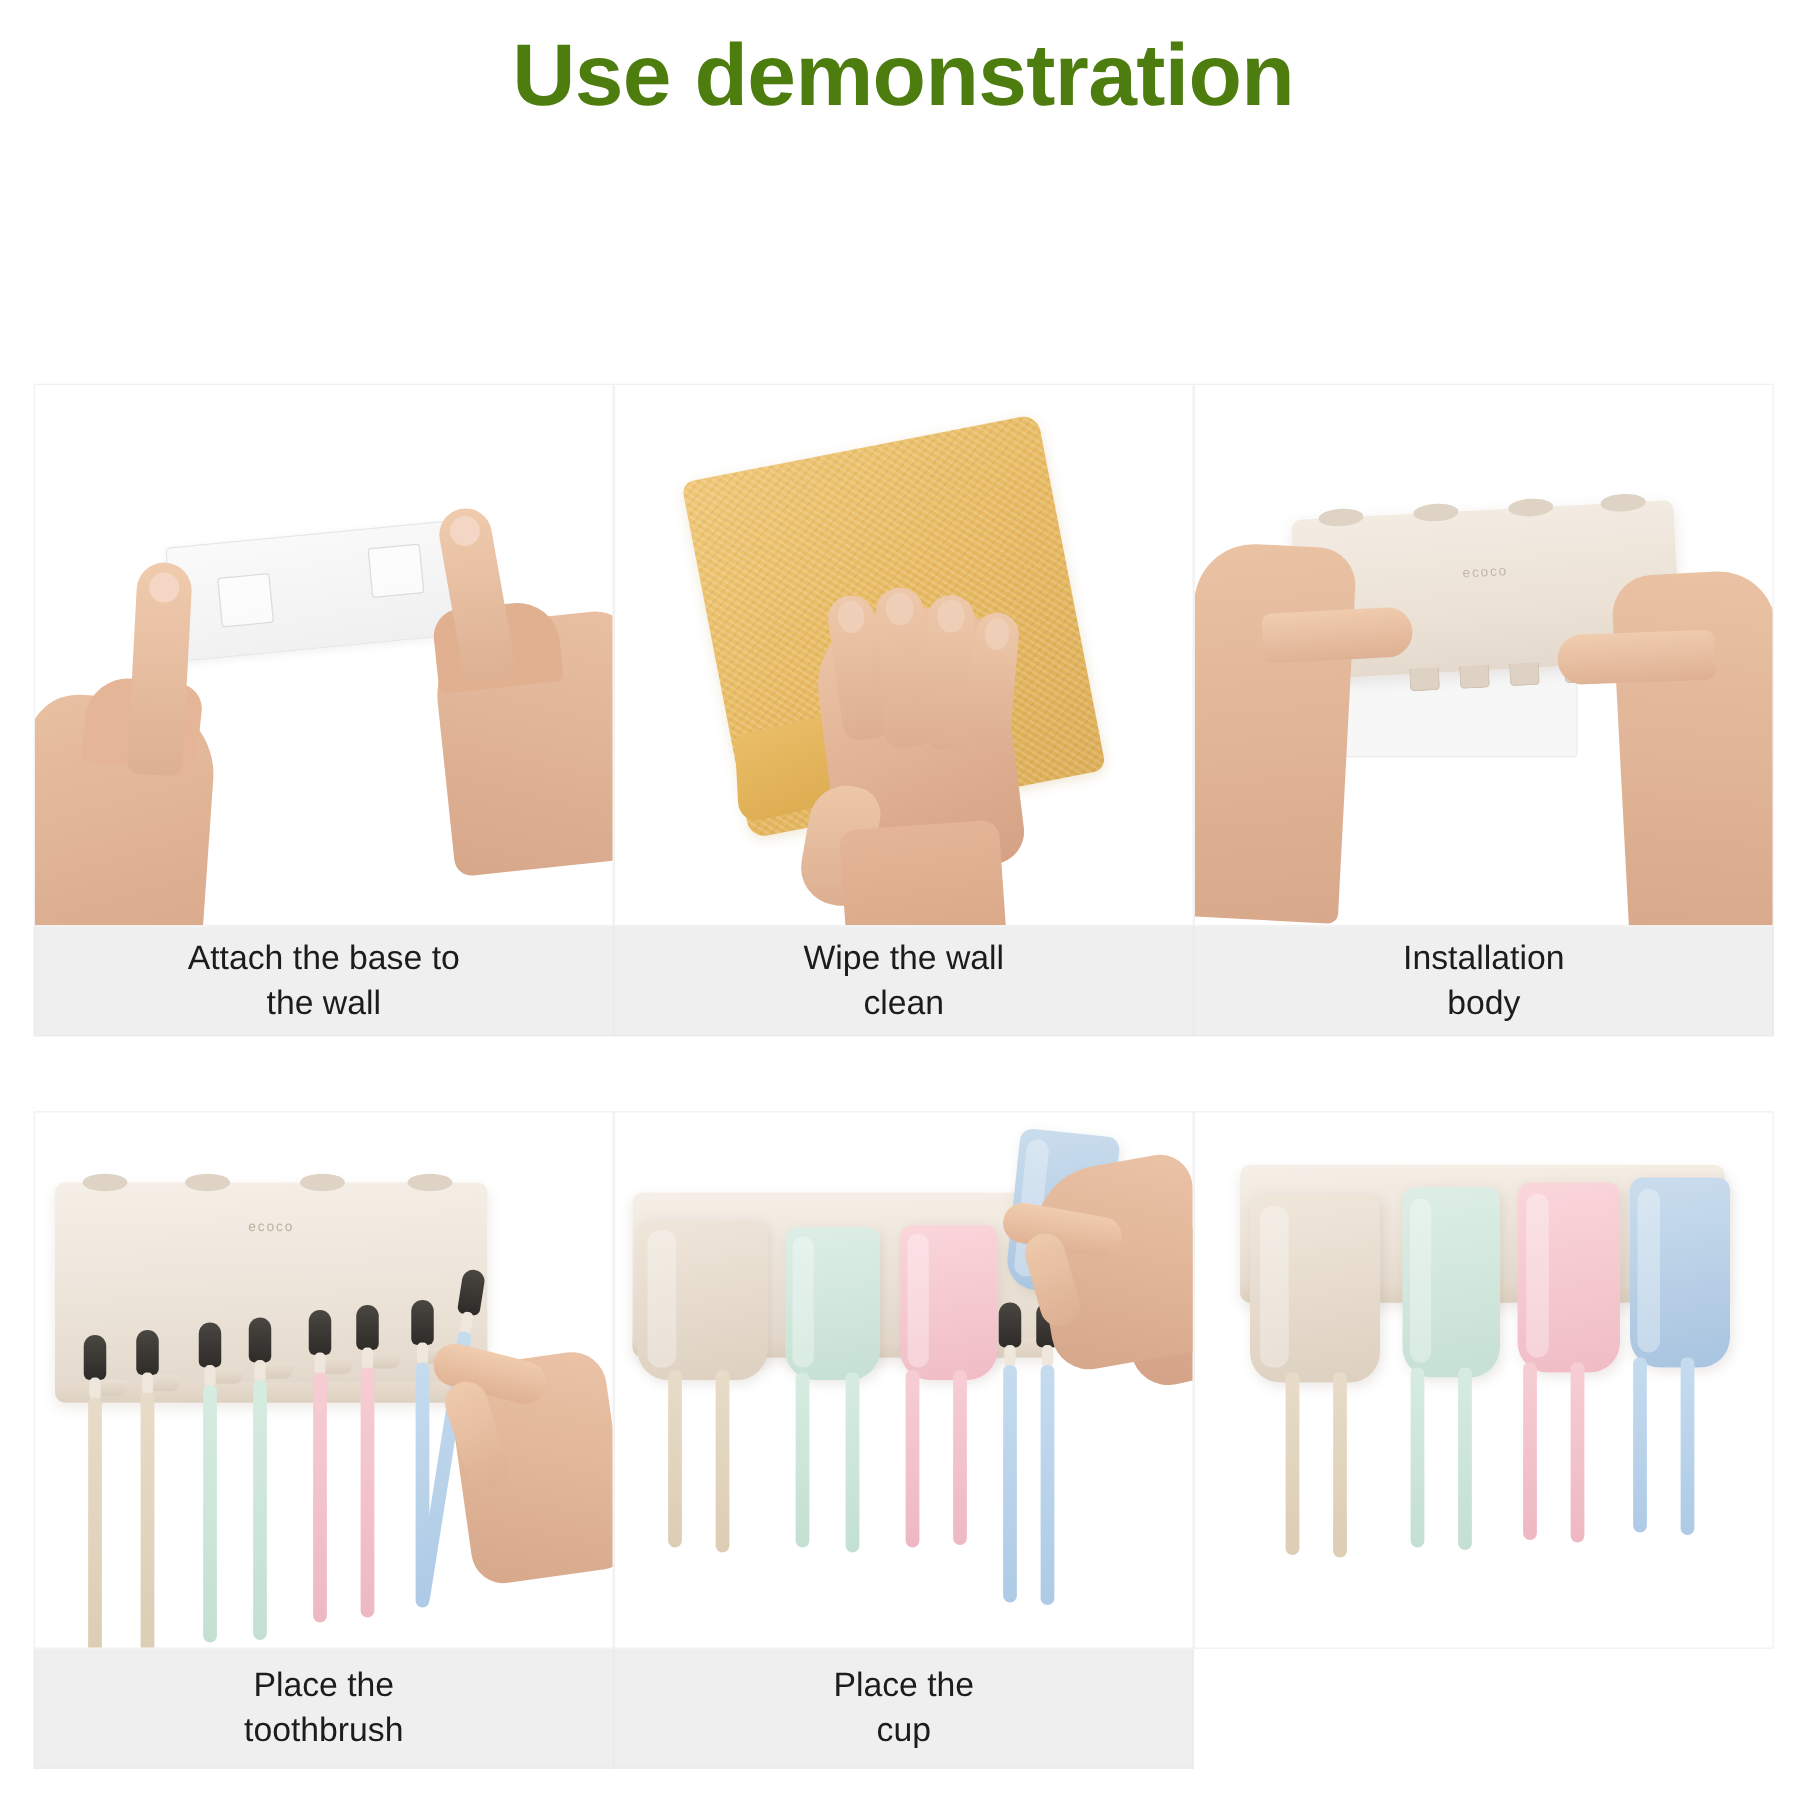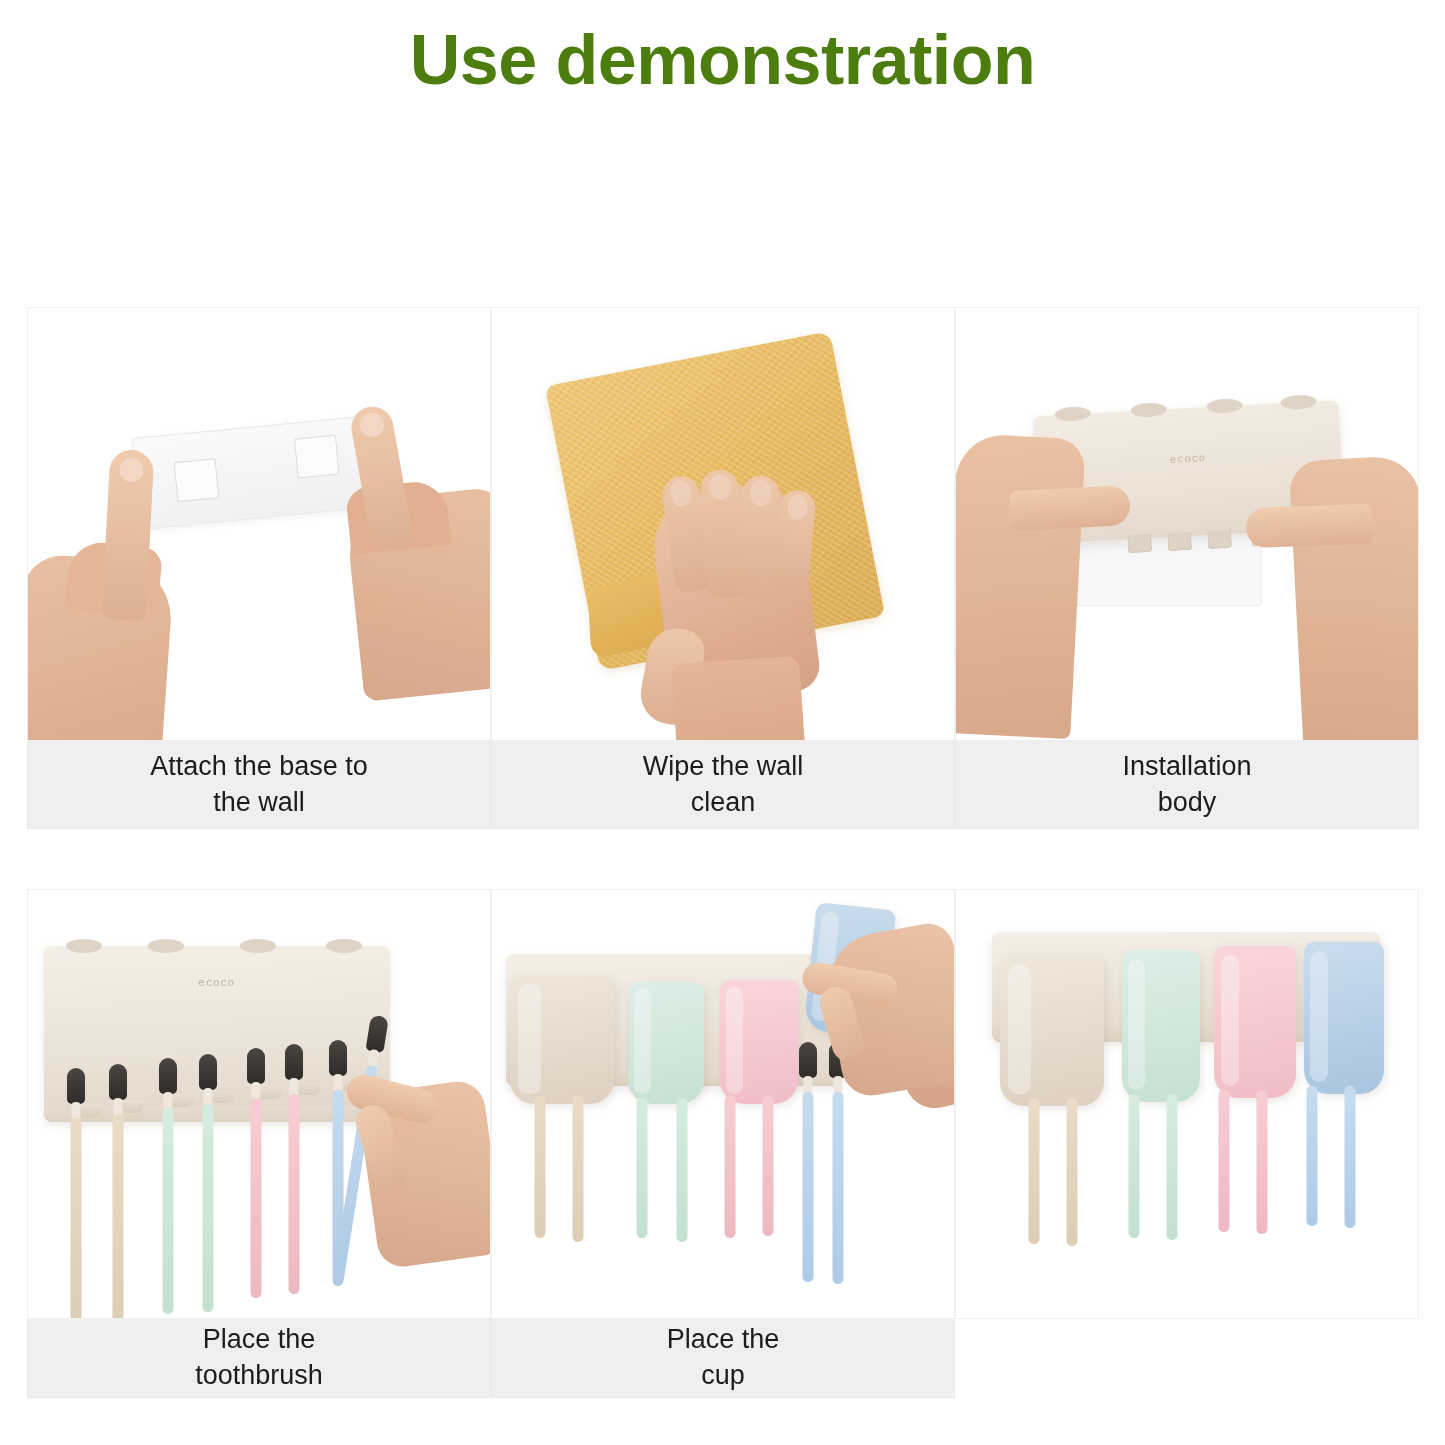--- a/index.html
+++ b/index.html
@@ -65,21 +65,21 @@
     border-top: none;
     display: flex;
     align-items: center;
     justify-content: center;
     text-align: center;
     font-size: 27px;
     color: #1c1c1c;
     line-height: 1.32;
     padding: 0 10px;
   }
-  .row2 .caption { height: 79px; }
+  .row2 .caption { height: 96px; }
 
   
   .art { position: absolute; inset: 0; }
 
   
   .cloth {
     position: absolute;
     left: 78px; top: 48px;
     width: 290px; height: 290px;
     background: linear-gradient(150deg,#f0c878 0%,#e8bb63 45%,#dcae57 100%);

